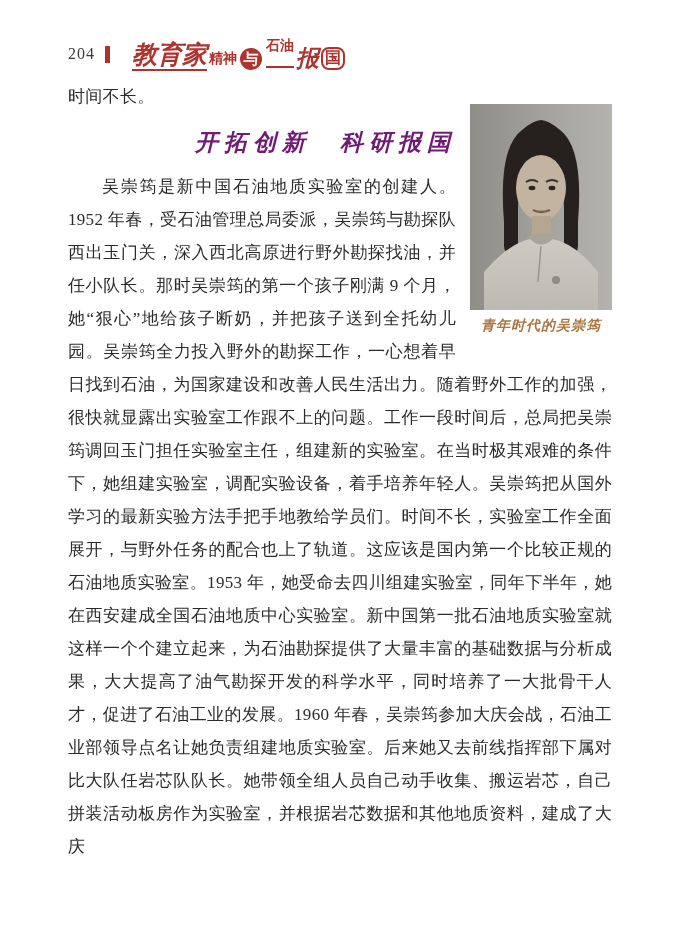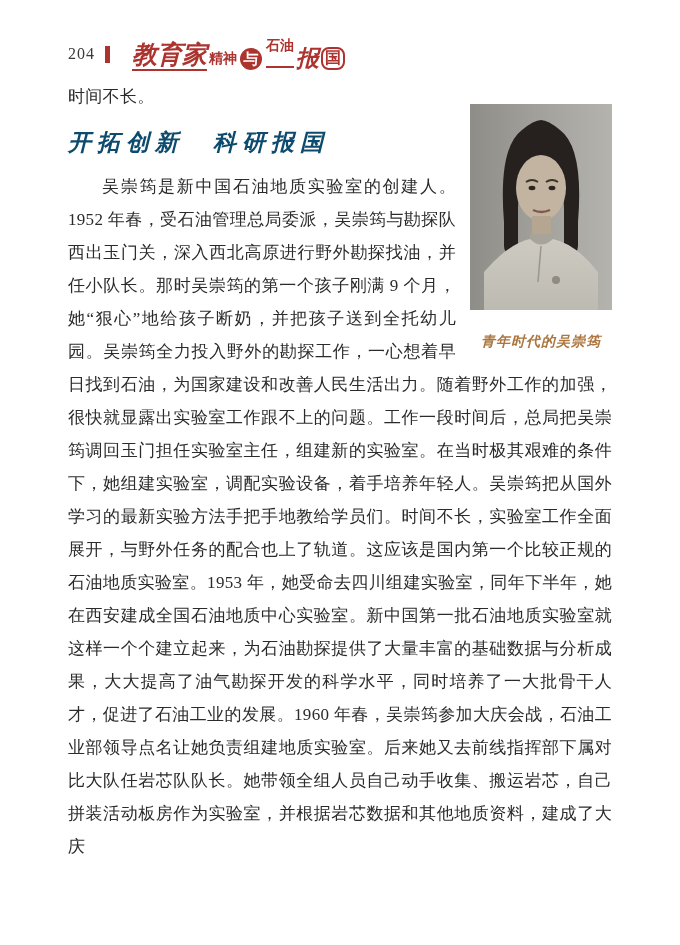--- a/index.html
+++ b/index.html
@@ -88,35 +88,35 @@
     float: right;
     width: 142px;
     margin: 24px 0 6px 14px;
   }
   .photo-frame {
     width: 142px;
     height: 206px;
     display: block;
   }
   .photo-caption {
-    margin-top: 23px;
+    margin-top: 7px;
     text-align: center;
     font-size: 14px;
     line-height: 18px;
     color: #ab7640;
     font-weight: bold;
     font-style: italic;
     letter-spacing: 1px;
   }
   .body-p { margin: 0; }
   .body-p.indent { text-indent: 2em; }
   .section-heading {
     clear: none;
-    text-align: left;
-    color: #0c4a6e;
+    text-align: right;
+    color: #701a75;
     font-size: 23px;
     line-height: 30px;
     font-weight: bold;
     font-style: italic;
     letter-spacing: 6px;
     margin: 15px 0 12px 0;
   }
 </style>
 </head>
 <body>

